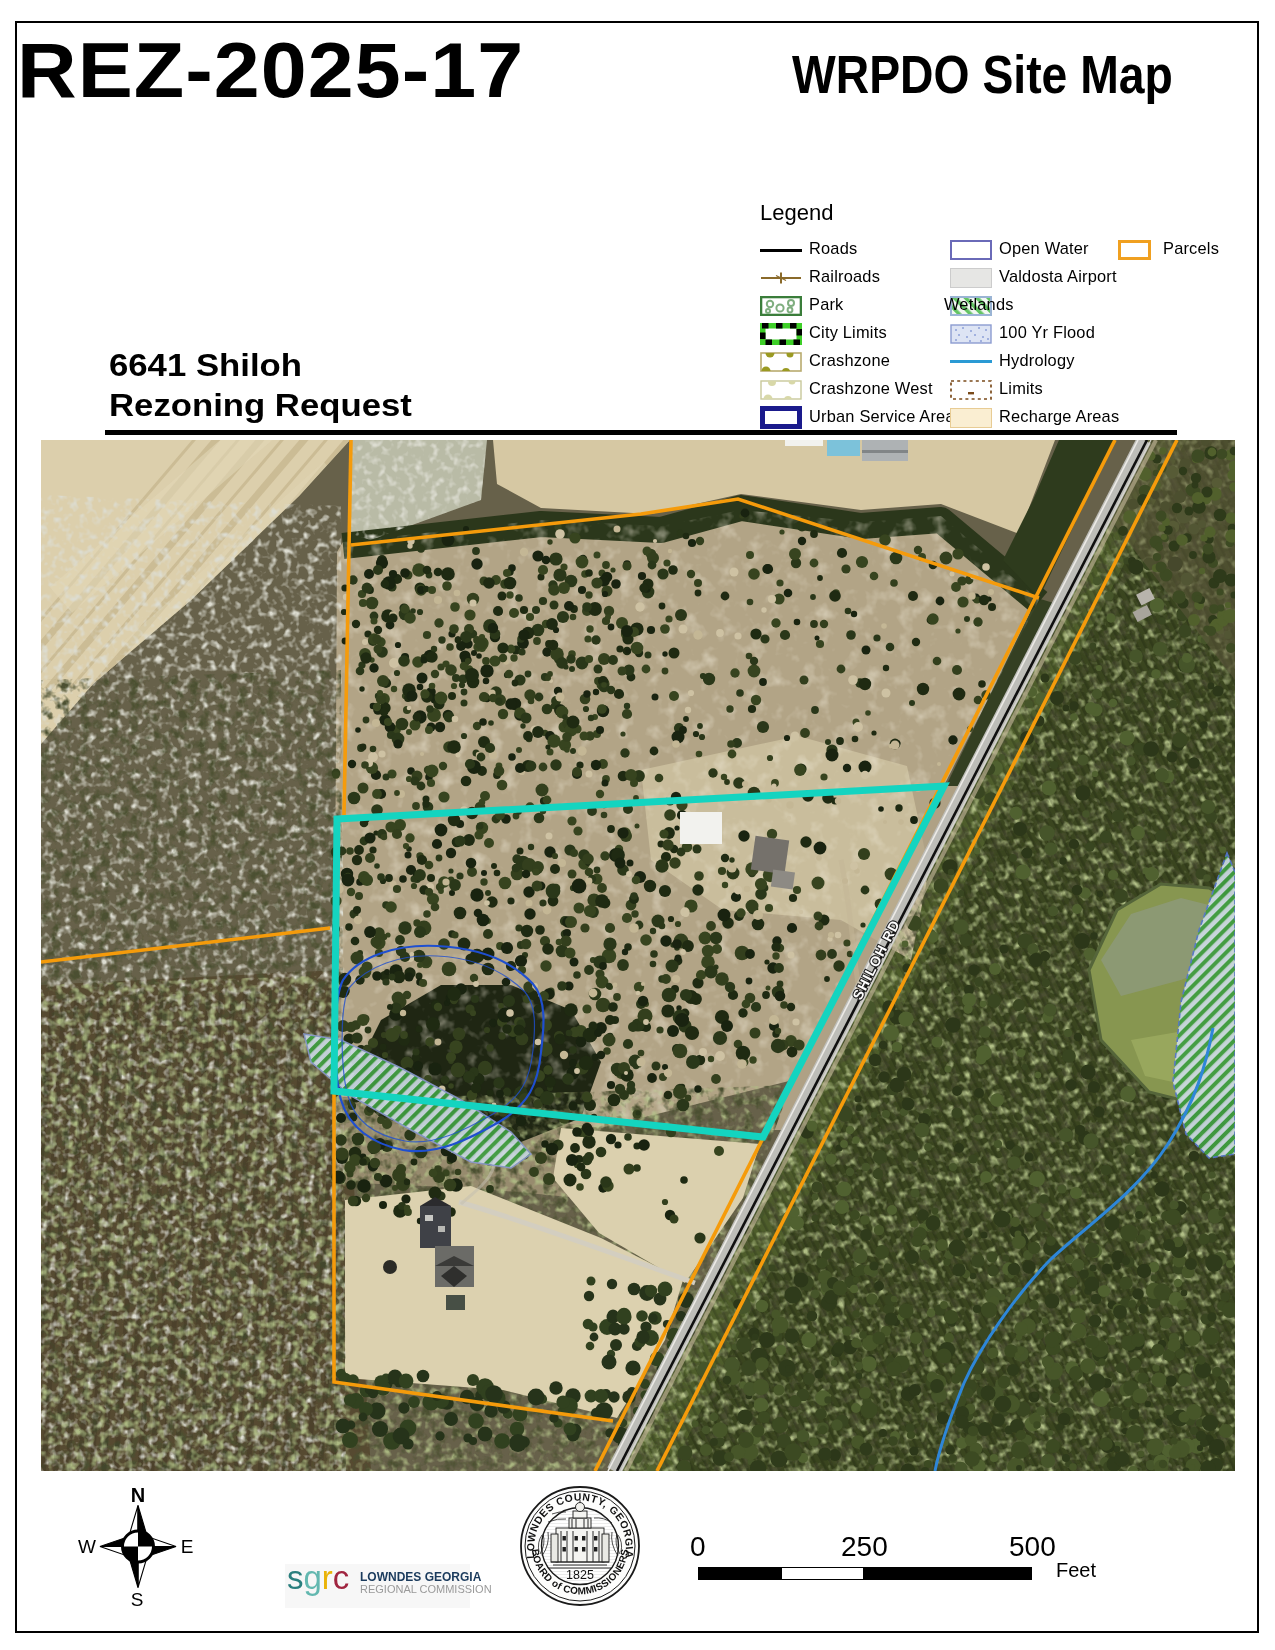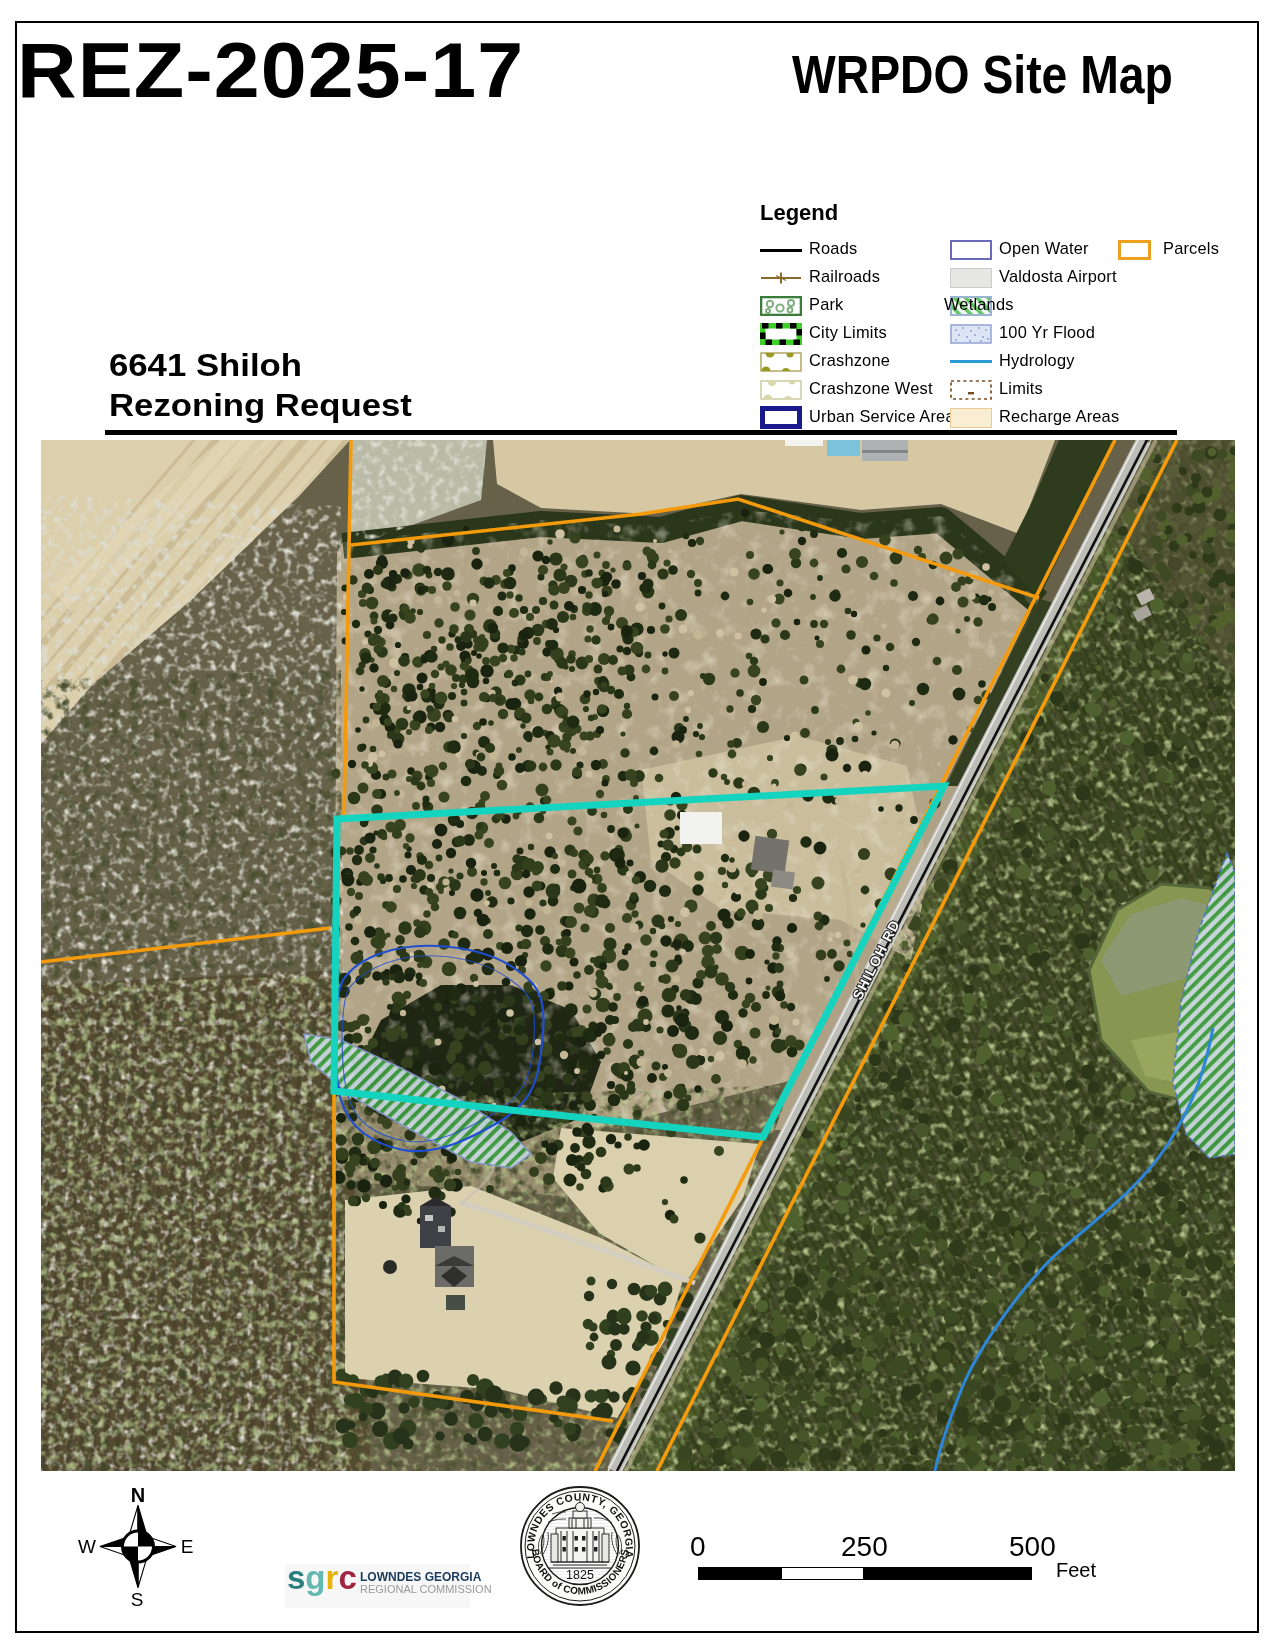--- a/index.html
+++ b/index.html
@@ -4,21 +4,21 @@
 html,body{margin:0;padding:0;background:#fff;width:1275px;height:1650px;overflow:hidden}
 *{font-family:'Liberation Sans',sans-serif}
 .lt{position:absolute;font-size:16.4px;color:#000;white-space:nowrap;letter-spacing:0.2px}
 </style></head>
 <body>
 <div style="position:absolute;left:15px;top:21px;width:1244px;height:1612px;border:2.5px solid #000;box-sizing:border-box"></div>
 <div style="position:absolute;left:17px;top:26px;font-size:77px;font-weight:bold;letter-spacing:1px;transform:scale(1.072,1);transform-origin:left top">REZ-2025-17</div>
 <div style="position:absolute;left:792px;top:44px;font-size:53px;font-weight:bold;transform:scale(0.874,1);transform-origin:left top">WRPDO Site Map</div>
 <div style="position:absolute;left:109px;top:346px;font-size:31px;font-weight:bold;line-height:40px;transform:scale(1.12,1);transform-origin:left top">6641 Shiloh<br>Rezoning Request</div>
 <div style="position:absolute;left:105px;top:430px;width:1072px;height:5px;background:#000"></div>
-<div style="position:absolute;left:760px;top:200px;font-size:22px;font-weight:bold">Legend</div>
+<div style="position:absolute;left:760px;top:200px;font-size:22px;font-weight:normal">Legend</div>
 <div style="position:absolute;left:760px;top:249px;line-height:0">
     <div style="width:42px;height:2.8px;background:#000"></div>
   </div>
 <div class="lt" style="left:809px;top:239px">Roads</div>
 <div style="position:absolute;left:760px;top:270px;line-height:0"><svg width="42" height="16">
       <line x1="1" y1="8" x2="41" y2="8" stroke="#8a6a2a" stroke-width="2.2"></line>
       <line x1="21" y1="2.5" x2="21" y2="13.5" stroke="#8a6a2a" stroke-width="2"></line>
       <line x1="16" y1="5.5" x2="26" y2="10.5" stroke="#8a6a2a" stroke-width="1.2"></line>
     </svg></div>
 <div class="lt" style="left:809px;top:267px">Railroads</div>
@@ -2853,15 +2853,15 @@
 </svg>
 <div style="position:absolute;left:686px;top:1531px;width:430px;height:60px;font-family:'Liberation Sans',sans-serif">
 <div style="position:absolute;left:4px;top:0;font-size:28px">0</div>
 <div style="position:absolute;left:155px;top:0;font-size:28px">250</div>
 <div style="position:absolute;left:323px;top:0;font-size:28px">500</div>
 <div style="position:absolute;left:12px;top:36px;width:334px;height:13px;border:1px solid #000;box-sizing:border-box;background:#000"></div>
 <div style="position:absolute;left:96px;top:37px;width:81px;height:11px;background:#fff"></div>
 <div style="position:absolute;left:370px;top:28px;font-size:20px">Feet</div>
 </div>
 <div style="position:absolute;left:285px;top:1564px;width:185px;height:44px;background:#f7f7f7;font-family:'Liberation Sans',sans-serif">
-<div style="position:absolute;left:2px;top:-5px;font-size:33px;font-weight:bold;letter-spacing:0"><span style="color:#2a7f7e">s</span><span style="color:#63b8b0">g</span><span style="color:#eab308">r</span><span style="color:#a02540">c</span></div>
+<div style="position:absolute;left:2px;top:-5px;font-size:33px;font-weight:normal;letter-spacing:0"><span style="color:#2a7f7e">s</span><span style="color:#63b8b0">g</span><span style="color:#eab308">r</span><span style="color:#a02540">c</span></div>
 <div style="position:absolute;left:75px;top:6px;font-size:12px;font-weight:bold;color:#1a3a5c;white-space:nowrap">LOWNDES GEORGIA</div>
 <div style="position:absolute;left:75px;top:19px;font-size:11px;color:#9a9a9a;white-space:nowrap">REGIONAL COMMISSION</div>
 </div>
 </body></html>

